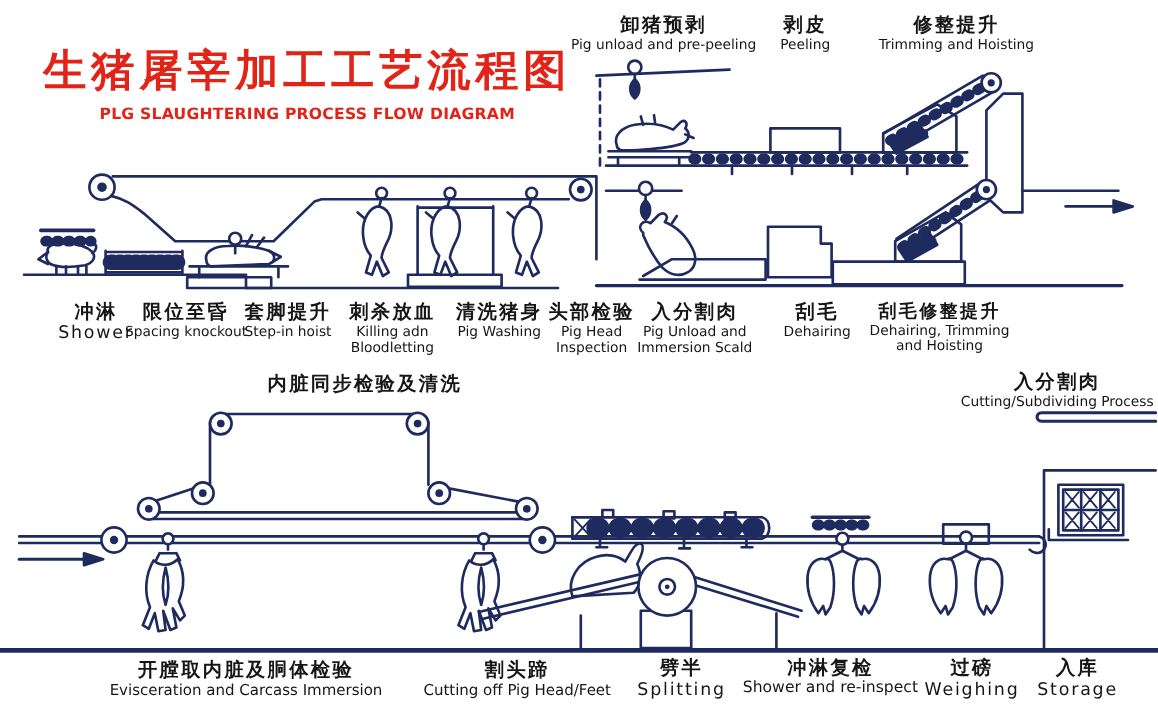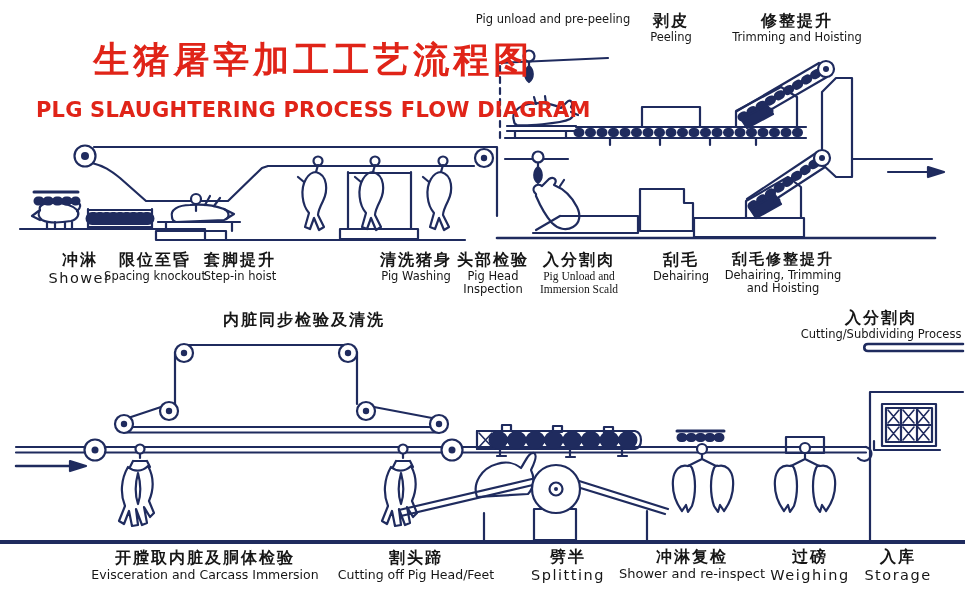--- a/index.html
+++ b/index.html
@@ -9,28 +9,28 @@
   }
   html,body{margin:0;padding:0;background:#fff;}
   .stage{
     position:relative;width:965px;height:601px;background:#ffffff;
     font-family:"DejaVu Sans","Liberation Sans",sans-serif;
     overflow:hidden;color:var(--text);
   }
   .diagram-svg{position:absolute;left:0;top:0;color:var(--line);}
   .title{position:absolute;left:36px;top:40px;color:var(--red);text-align:center;}
   .title .zh{font-size:36px;font-weight:800;letter-spacing:4px;white-space:nowrap;line-height:1.1;}
-  .title .en{font-size:21px;font-weight:700;letter-spacing:0.2px;white-space:nowrap;margin-top:18px;}
+  .title .en{font-size:13px;font-weight:700;letter-spacing:0.2px;white-space:nowrap;margin-top:8px;}
   .label{position:absolute;transform:translateX(-50%);text-align:center;line-height:1.12;color:var(--text);}
   .label .zh{font-size:16px;font-weight:700;letter-spacing:2px;white-space:nowrap;}
   .label .zh.small{font-size:15px;text-align:center;}
   .label .en{font-size:11.5px;white-space:nowrap;margin-top:1px;}
   .label .en.wrap{white-space:normal;margin-left:auto;margin-right:auto;}
   .label .en.big{font-size:14.5px;letter-spacing:1.5px;}
-  .w80{width:80px;} .w72{width:74px;} .w102{width:104px;font-family:Liberation Serif, serif;} .w126{width:128px;}
+  .w80{width:80px;} .w72{width:74px;} .w102{width:104px;} .w126{width:128px;}
 </style>
 </head>
 <body>
 
 <div class="stage">
 
   <svg class="diagram-svg" width="965" height="601" viewBox="0 0 965 601" xmlns="http://www.w3.org/2000/svg">
     <defs>
       <g id="hangpig">
         <circle cx="0" cy="0" r="4.5" fill="#fff"></circle>
@@ -244,20 +244,21 @@
       </g>
     </g>
   </svg>
 
   <div class="title">
     <div class="zh">生猪屠宰加工工艺流程图</div>
     <div class="en">PLG SLAUGHTERING PROCESS FLOW DIAGRAM</div>
   </div>
 
   <div class="label" style="left:553px;top:12px">
+    <div class="zh">卸猪预剥</div>
     <div class="en">Pig unload and pre-peeling</div>
   </div>
   <div class="label" style="left:671px;top:12px">
     <div class="zh">剥皮</div>
     <div class="en">Peeling</div>
   </div>
   <div class="label" style="left:797px;top:12px">
     <div class="zh">修整提升</div>
     <div class="en">Trimming and Hoisting</div>
   </div>
@@ -267,20 +268,24 @@
     <div class="en big">Shower</div>
   </div>
   <div class="label" style="left:155px;top:251px">
     <div class="zh">限位至昏</div>
     <div class="en">Spacing knockout</div>
   </div>
   <div class="label" style="left:240px;top:251px">
     <div class="zh">套脚提升</div>
     <div class="en">Step-in hoist</div>
   </div>
+  <div class="label" style="left:327px;top:251px">
+    <div class="zh">刺杀放血</div>
+    <div class="en wrap w80">Killing adn Bloodletting</div>
+  </div>
   <div class="label" style="left:416px;top:251px">
     <div class="zh">清洗猪身</div>
     <div class="en">Pig Washing</div>
   </div>
   <div class="label" style="left:493px;top:251px">
     <div class="zh">头部检验</div>
     <div class="en wrap w72">Pig Head Inspection</div>
   </div>
   <div class="label" style="left:579px;top:251px">
     <div class="zh">入分割肉</div>
@@ -300,21 +305,21 @@
   </div>
   <div class="label" style="left:881px;top:309px">
     <div class="zh">入分割肉</div>
     <div class="en">Cutting/Subdividing Process</div>
   </div>
 
   <div class="label" style="left:205px;top:549px">
     <div class="zh">开膛取内脏及胴体检验</div>
     <div class="en" style="font-size:12.5px">Evisceration and Carcass Immersion</div>
   </div>
-  <div class="label" style="left:416px;top:549px">
+  <div class="label" style="left:431px;top:549px">
     <div class="zh">割头蹄</div>
     <div class="en" style="font-size:12.5px">Cutting off Pig Head/Feet</div>
   </div>
   <div class="label" style="left:568px;top:548px">
     <div class="zh">劈半</div>
     <div class="en big">Splitting</div>
   </div>
   <div class="label" style="left:692px;top:548px">
     <div class="zh">冲淋复检</div>
     <div class="en" style="font-size:13px">Shower and re-inspect</div>

